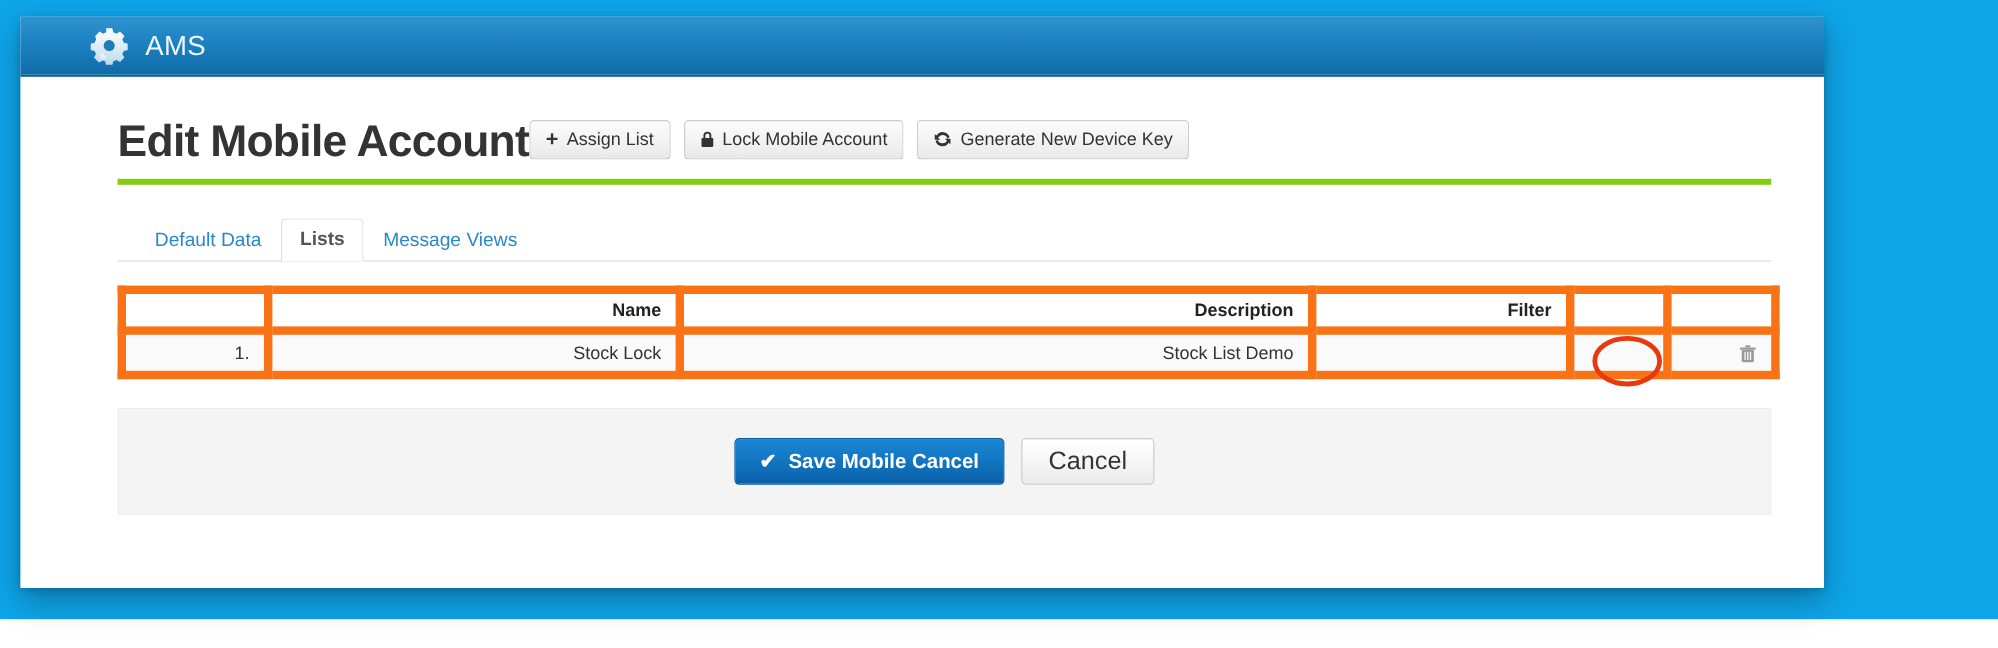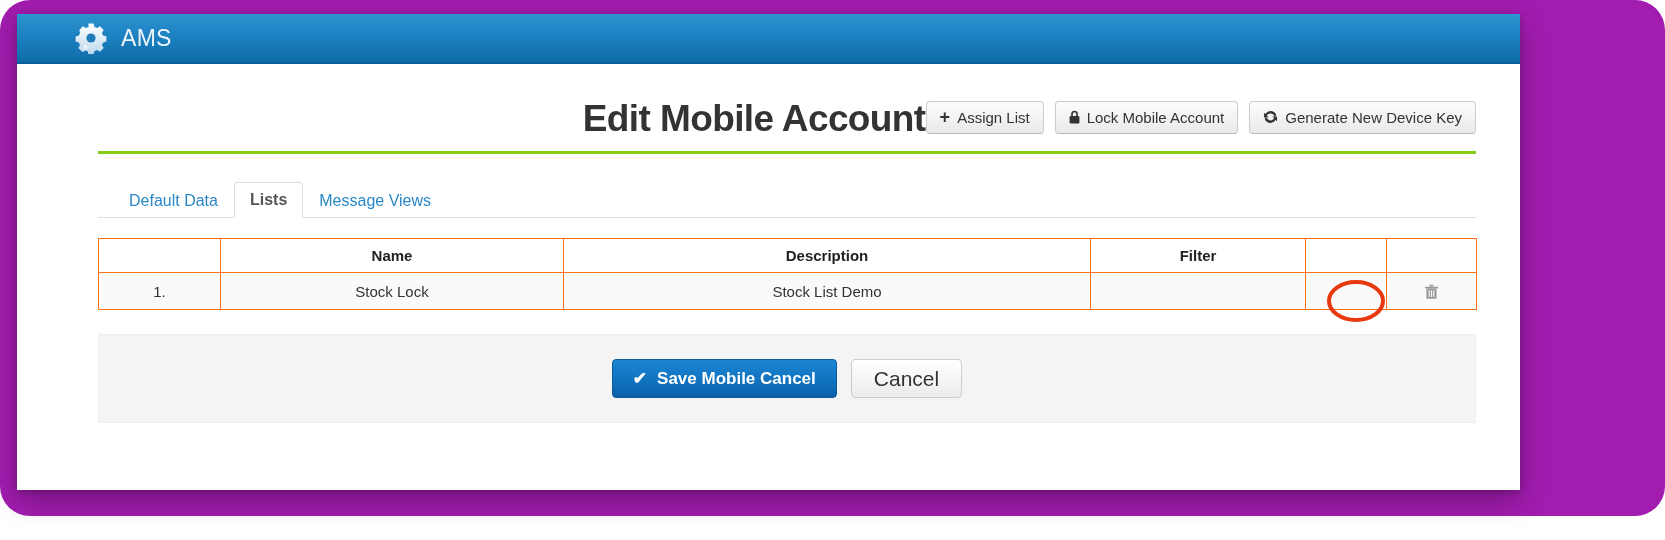--- a/index.html
+++ b/index.html
@@ -8,22 +8,21 @@
     width: 1665px; height: 540px;
     background: #ffffff;
     font-family: "Liberation Sans", sans-serif;
     overflow: hidden;
   }
 
   #root {
     position: relative;
     width: 1665px;
     height: 516px;
-    background: #a21caf;
-    border-radius: 30px;
+    background: #0ea5e9;
   }
 
   
   .page-card {
     position: absolute;
     left: 17px;
     top: 14px;
     width: 1503px;
     height: 476px;
     background: #ffffff;
@@ -62,22 +61,22 @@
     top: 72px;
     width: 1378px;
   }
 
   
   .page-header {
     position: relative;
     height: 68px;
     display: flex;
     align-items: center;
-    justify-content: flex-end;
-    border-bottom: 3px solid #84cc16;
+    justify-content: flex-start;
+    border-bottom: 5px solid #84cc16;
   }
   .page-title {
     font-size: 37px;
     font-weight: bold;
     color: #333333;
     letter-spacing: -0.6px;
     white-space: nowrap;
     font-family: "Liberation Sans", sans-serif;
   }
   .header-actions {
@@ -145,24 +144,24 @@
   }
 
   
   .lists-table {
     margin-top: 20px;
     width: 1378px;
     border-collapse: collapse;
     table-layout: fixed;
   }
   .lists-table th, .lists-table td {
-    border: 1px solid #f97316;
+    border: 7px solid #f97316;
     font-size: 15px;
     font-family: "Liberation Sans", sans-serif;
-    text-align: center;
+    text-align: right;
     vertical-align: middle;
   }
   .lists-table th {
     height: 34px;
     padding: 0 12px;
     font-weight: bold;
     color: #222222;
     background: #ffffff;
   }
   .lists-table td {

